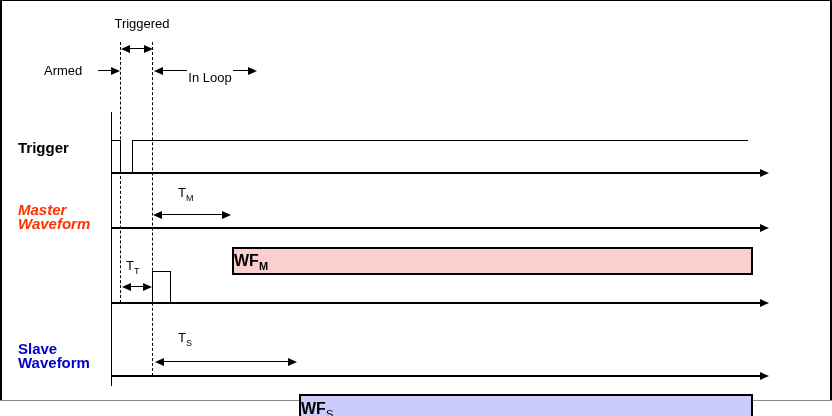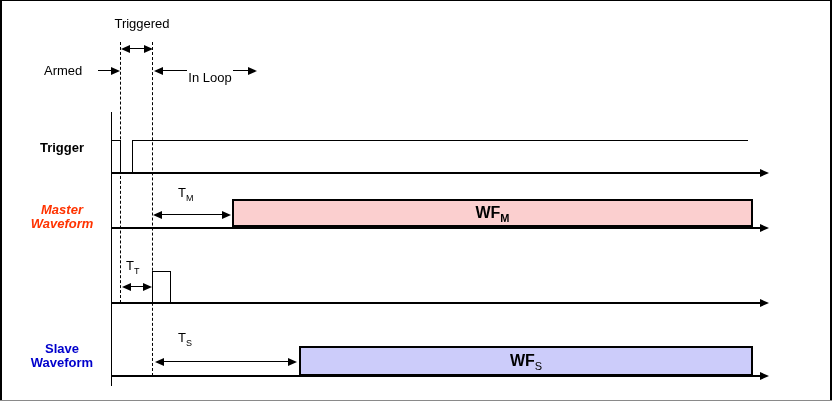--- a/index.html
+++ b/index.html
@@ -12,23 +12,23 @@
     font-family:"Liberation Sans", sans-serif; color:#000; overflow:hidden;
   }
   .hline{position:absolute;background:var(--line);height:1px;}
   .hline2{position:absolute;background:var(--line);height:2px;}
   .vline{position:absolute;background:var(--line);width:1px;}
   .dashv{position:absolute;width:0;border-left:1px dashed var(--line);}
   .ar{position:absolute;width:0;height:0;border-top:4px solid transparent;border-bottom:4px solid transparent;}
   .ar.r{border-left:9px solid var(--line);}
   .ar.l{border-right:9px solid var(--line);}
   .txt{position:absolute;font-size:13px;line-height:14px;white-space:nowrap;}
-  .rowlab{position:absolute;width:88px;left:18px;text-align:center;font-weight:bold;font-size:13px;line-height:14px;white-space:nowrap;}
+  .rowlab{position:absolute;width:88px;left:18px;text-align:left;font-weight:bold;font-size:15px;line-height:14px;white-space:nowrap;}
   .sub{font-size:9px;position:relative;top:4px;}
-  .wfbox{position:absolute;border:2px solid var(--line);box-sizing:border-box;display:flex;align-items:center;justify-content:center;}
+  .wfbox{position:absolute;border:2px solid var(--line);box-sizing:border-box;display:flex;align-items:center;justify-content:flex-start;margin-top:48px;}
   .wflab{font-weight:bold;font-size:16px;line-height:16px;}
   .wfsub{font-size:11px;position:relative;top:4px;}
   .wfsub.normal{font-weight:normal;}
   .frame{position:absolute;background:var(--line);}
 </style>
 </head>
 <body>
 
 <div id="stage">
 

